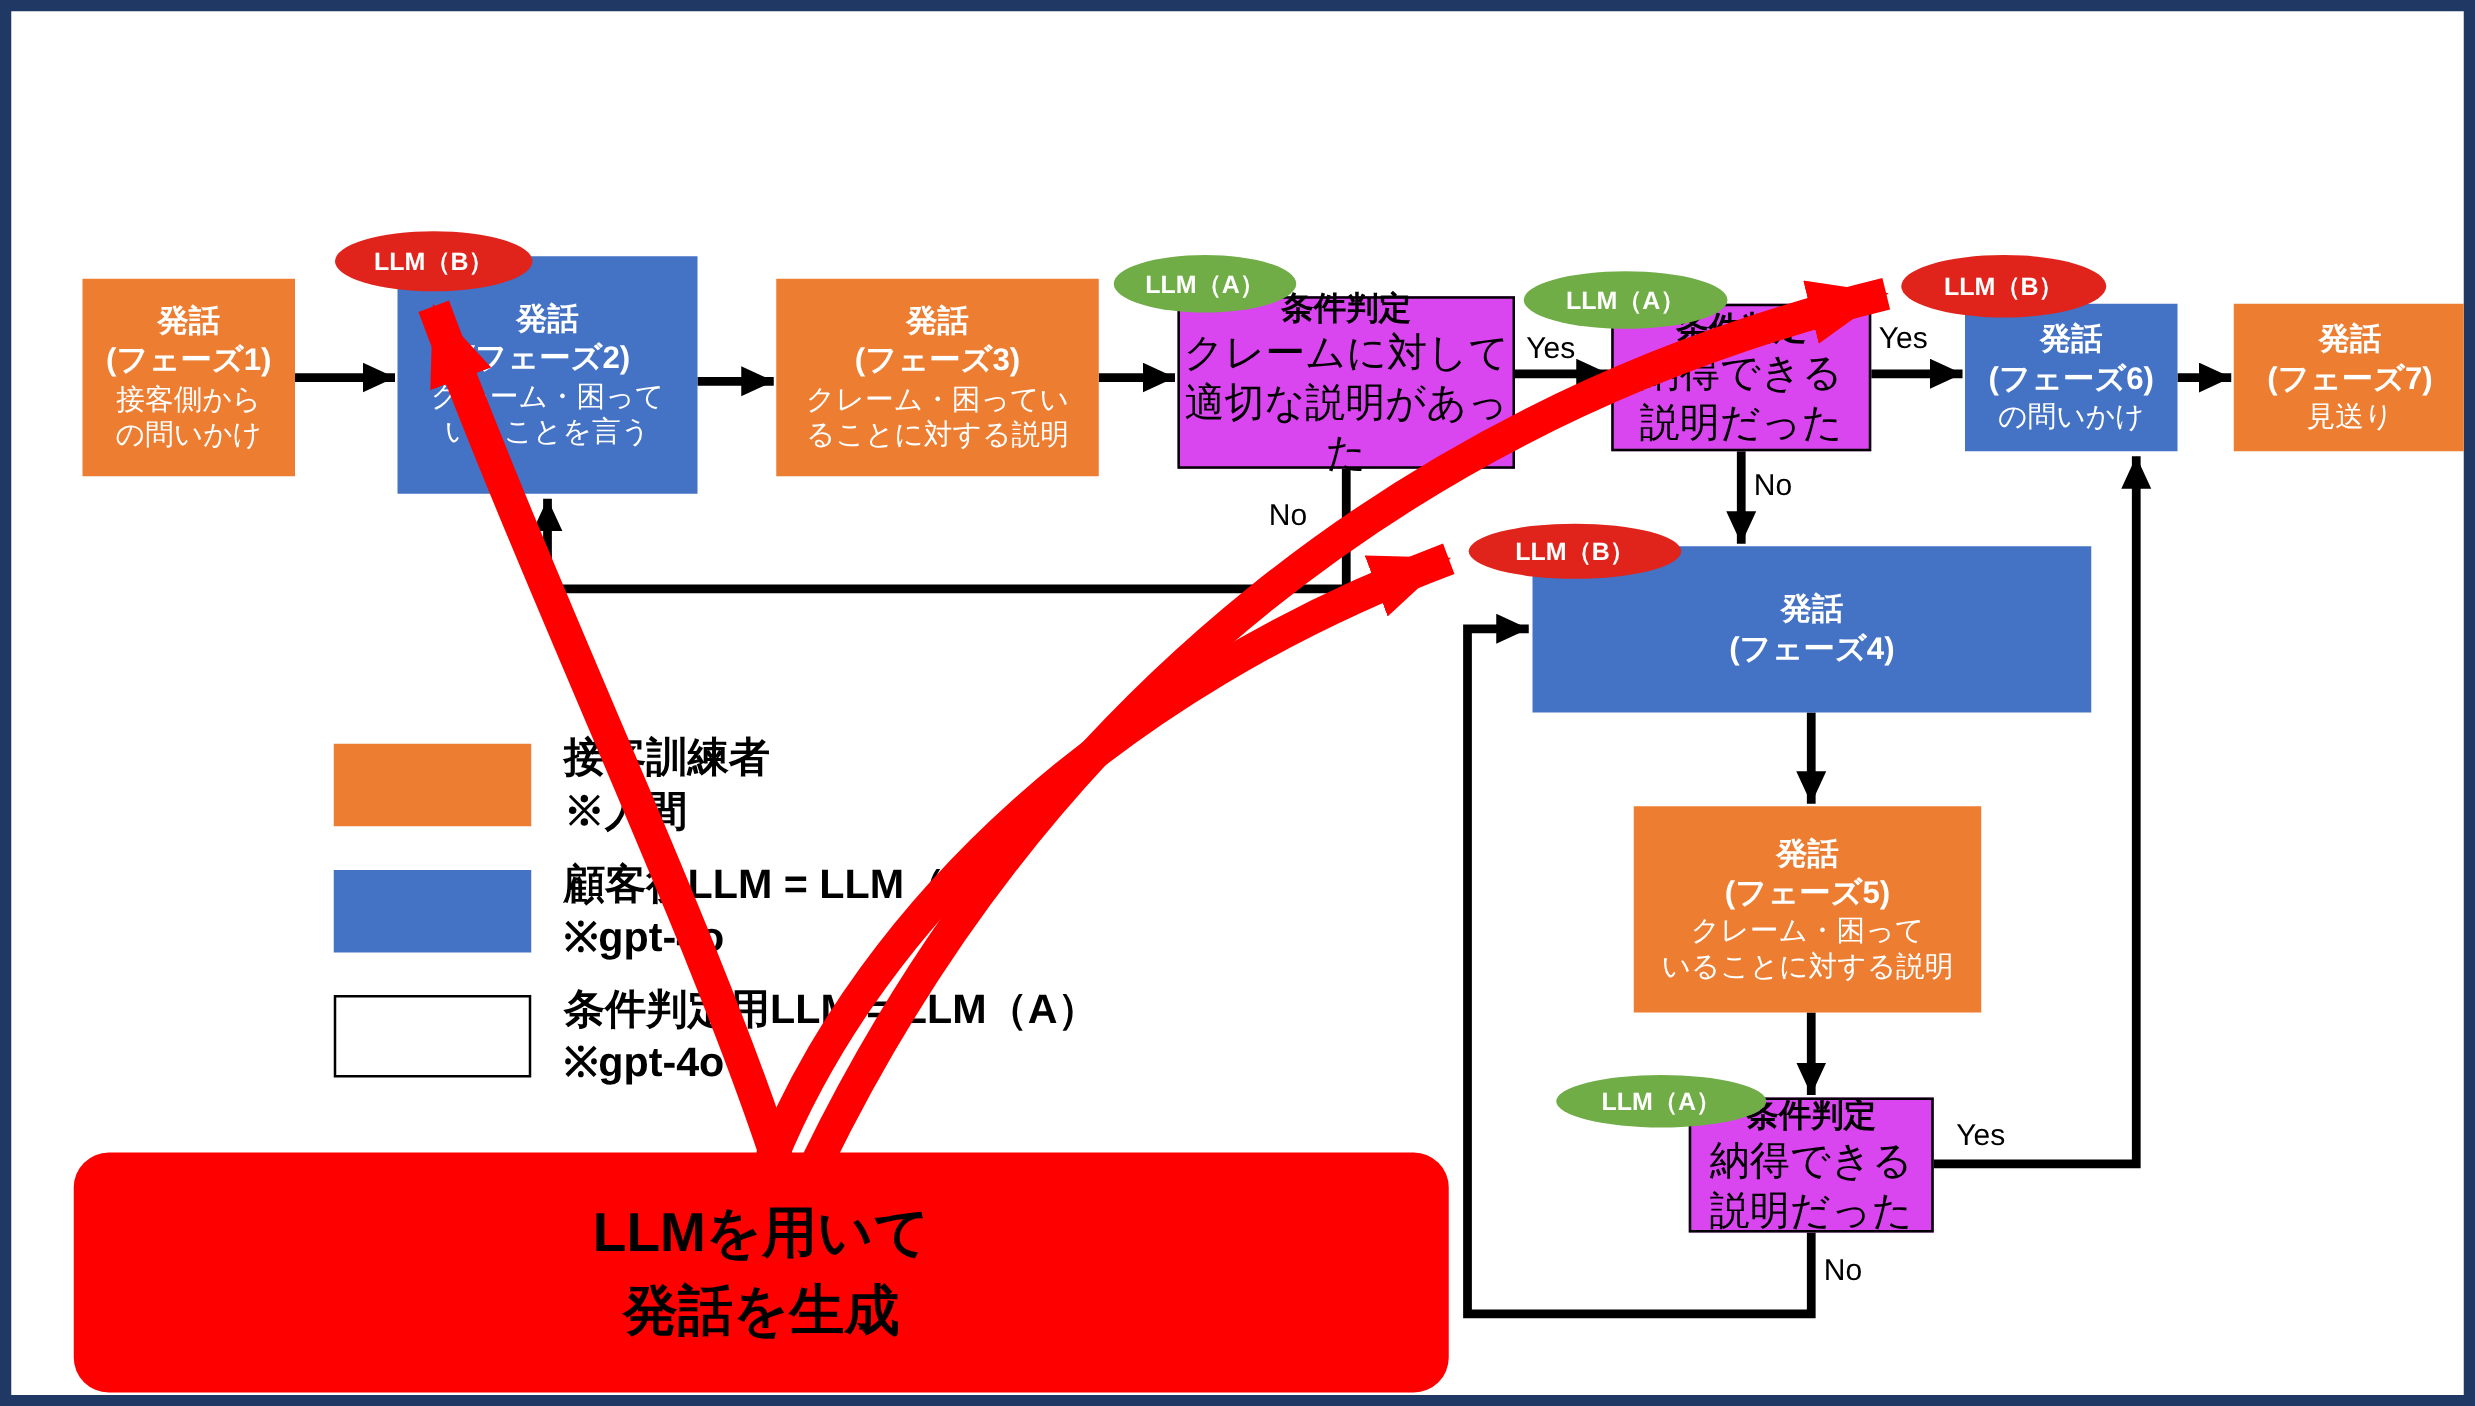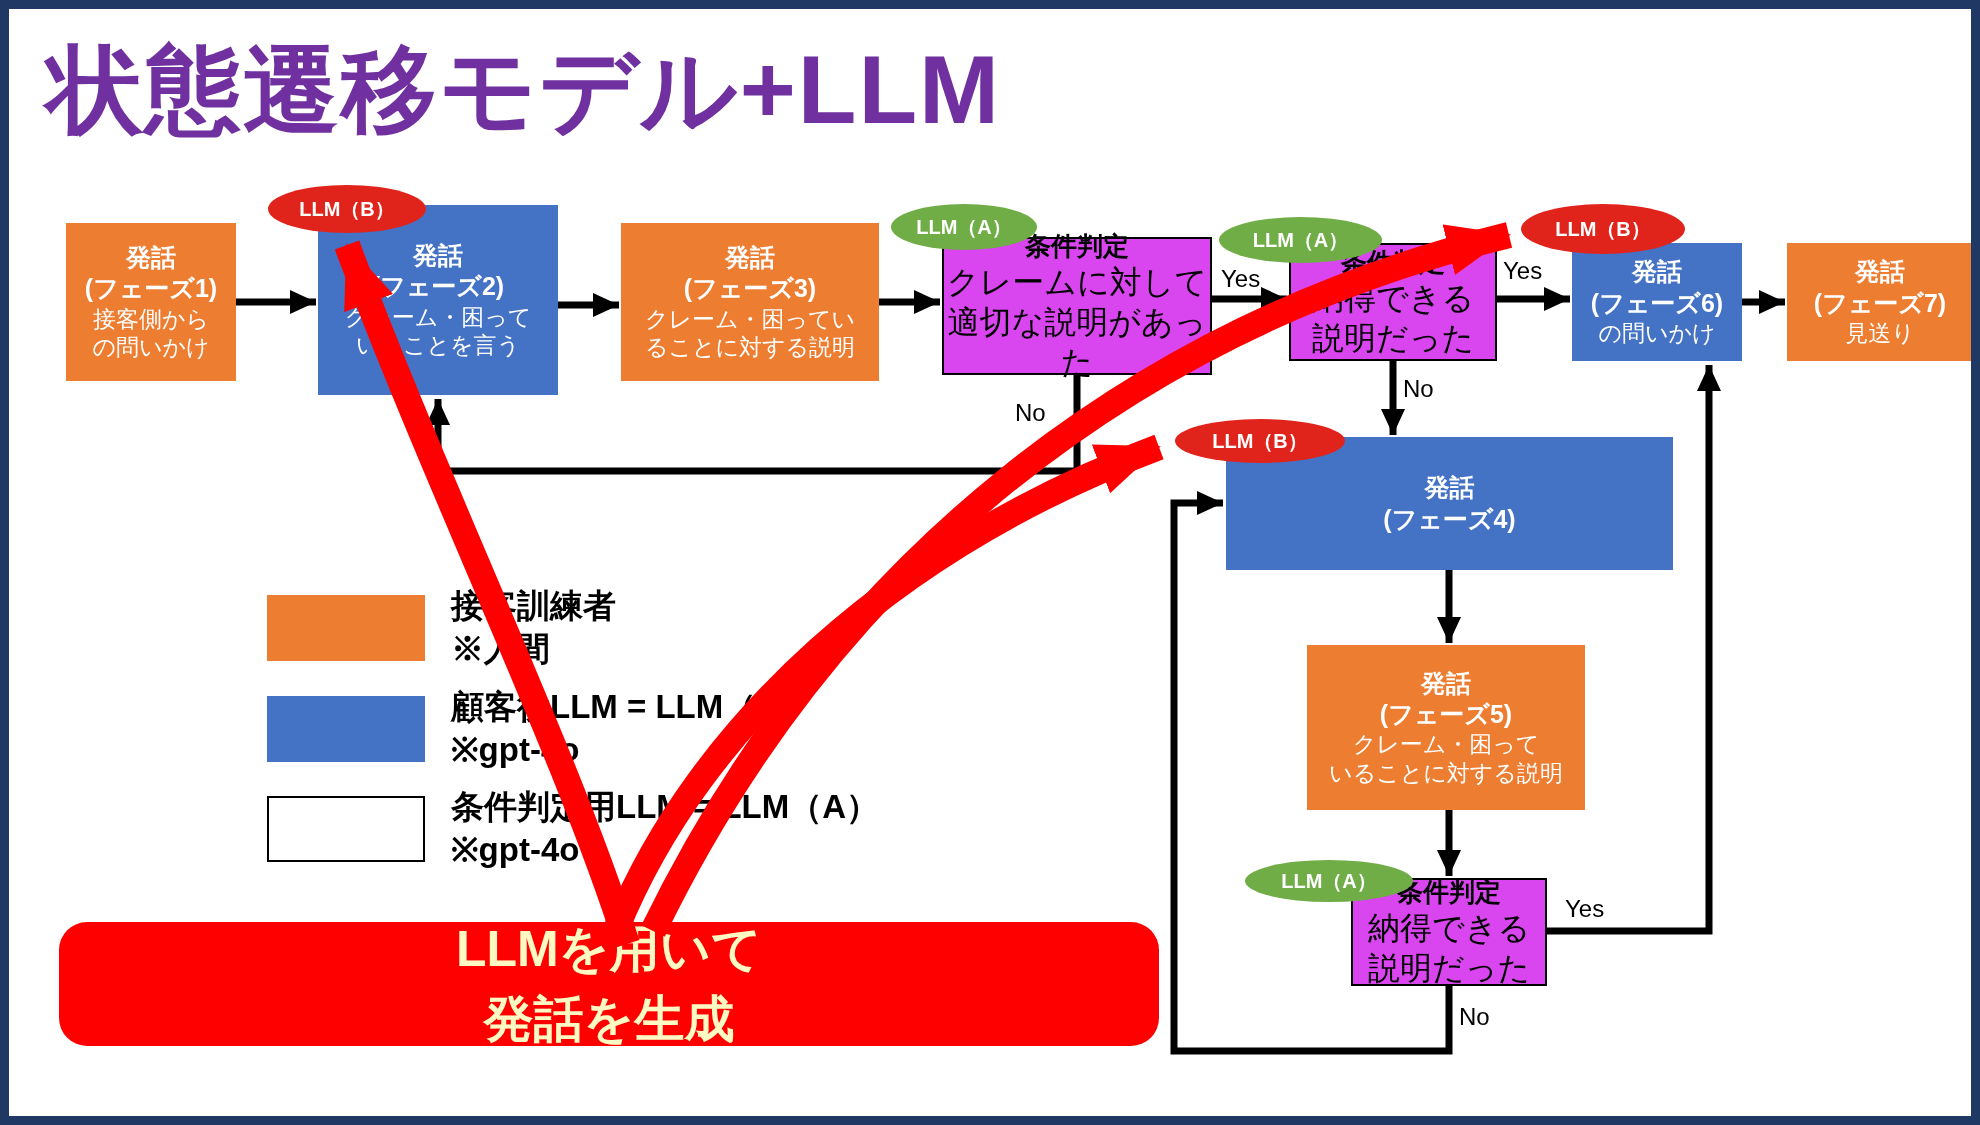--- a/index.html
+++ b/index.html
@@ -25,24 +25,24 @@
            z-index:5; white-space:nowrap; }
   .badge.red   { background:var(--badge-red,#E0241C); }
   .badge.green { background:var(--green,#70AD47); }
   .elabel { position:absolute; font-size:24px; color:#000; z-index:2; }
   .legend-row { position:absolute; display:flex; align-items:center; gap:26px; z-index:2; }
   .swatch { width:158px; height:66px; flex:0 0 auto; }
   .swatch.white { background:#fff; border:2px solid #000; }
   .swatch.orange { background:var(--orange,#ED7D31); }
   .swatch.blue { background:var(--blue,#4472C4); }
   .legend-text { font-size:33px; font-weight:bold; color:#000; white-space:pre-line; line-height:1.3; }
-  .callout { position:absolute; left:50px; top:913px; width:1100px; height:124px;
-             background:var(--red,#FF0000); border-radius:28px; color:#fef9c3;
+  .callout { position:absolute; left:50px; top:913px; width:1100px; height:192px;
+             background:var(--red,#FF0000); border-radius:28px; color:#000000;
              display:flex; align-items:center; justify-content:center; text-align:center;
-             font-size:50px; font-weight:bold; white-space:pre-line; line-height:1.4; z-index:3; }
+             font-size:44px; font-weight:bold; white-space:pre-line; line-height:1.4; z-index:3; }
   .karrow { stroke:#000; stroke-width:7; fill:none; }
   .rarrow { stroke:var(--red,#FF0000); stroke-width:26; fill:none; }
   .rhead  { fill:var(--red,#FF0000); }
 </style>
 </head>
 <body>
 
 <div class="slide">
 
   <svg class="layer black-layer" viewBox="0 0 1980 1125">
@@ -61,21 +61,20 @@
     <line class="karrow" x1="1488" y1="290" x2="1561" y2="290" marker-end="url(#mb)"></line>
     <line class="karrow" x1="1733" y1="293" x2="1776" y2="293" marker-end="url(#mb)"></line>
     <polyline class="karrow" points="1068,366 1068,462 429,462 429,390" marker-end="url(#mb)"></polyline>
     <line class="karrow" x1="1384" y1="352" x2="1384" y2="426" marker-end="url(#mb)"></line>
     <line class="karrow" x1="1440" y1="561" x2="1440" y2="634" marker-end="url(#mb)"></line>
     <line class="karrow" x1="1440" y1="801" x2="1440" y2="867" marker-end="url(#mb)"></line>
     <polyline class="karrow" points="1538,922 1700,922 1700,356" marker-end="url(#mb)"></polyline>
     <polyline class="karrow" points="1440,977 1440,1042 1165,1042 1165,494 1214,494" marker-end="url(#mb)"></polyline>
   </svg>
 
-  <div class="slide-title">状態遷移モデル+LLM</div>
 
   <div class="node orange" style="left:57px;top:214px;width:170px;height:158px">
     <div class="nt">発話
 (フェーズ1)</div>
     <div class="nb">接客側から
 の問いかけ</div>
   </div>
   <div class="node blue" style="left:309px;top:196px;width:240px;height:190px">
     <div class="nt">発話
 (フェーズ2)</div>

